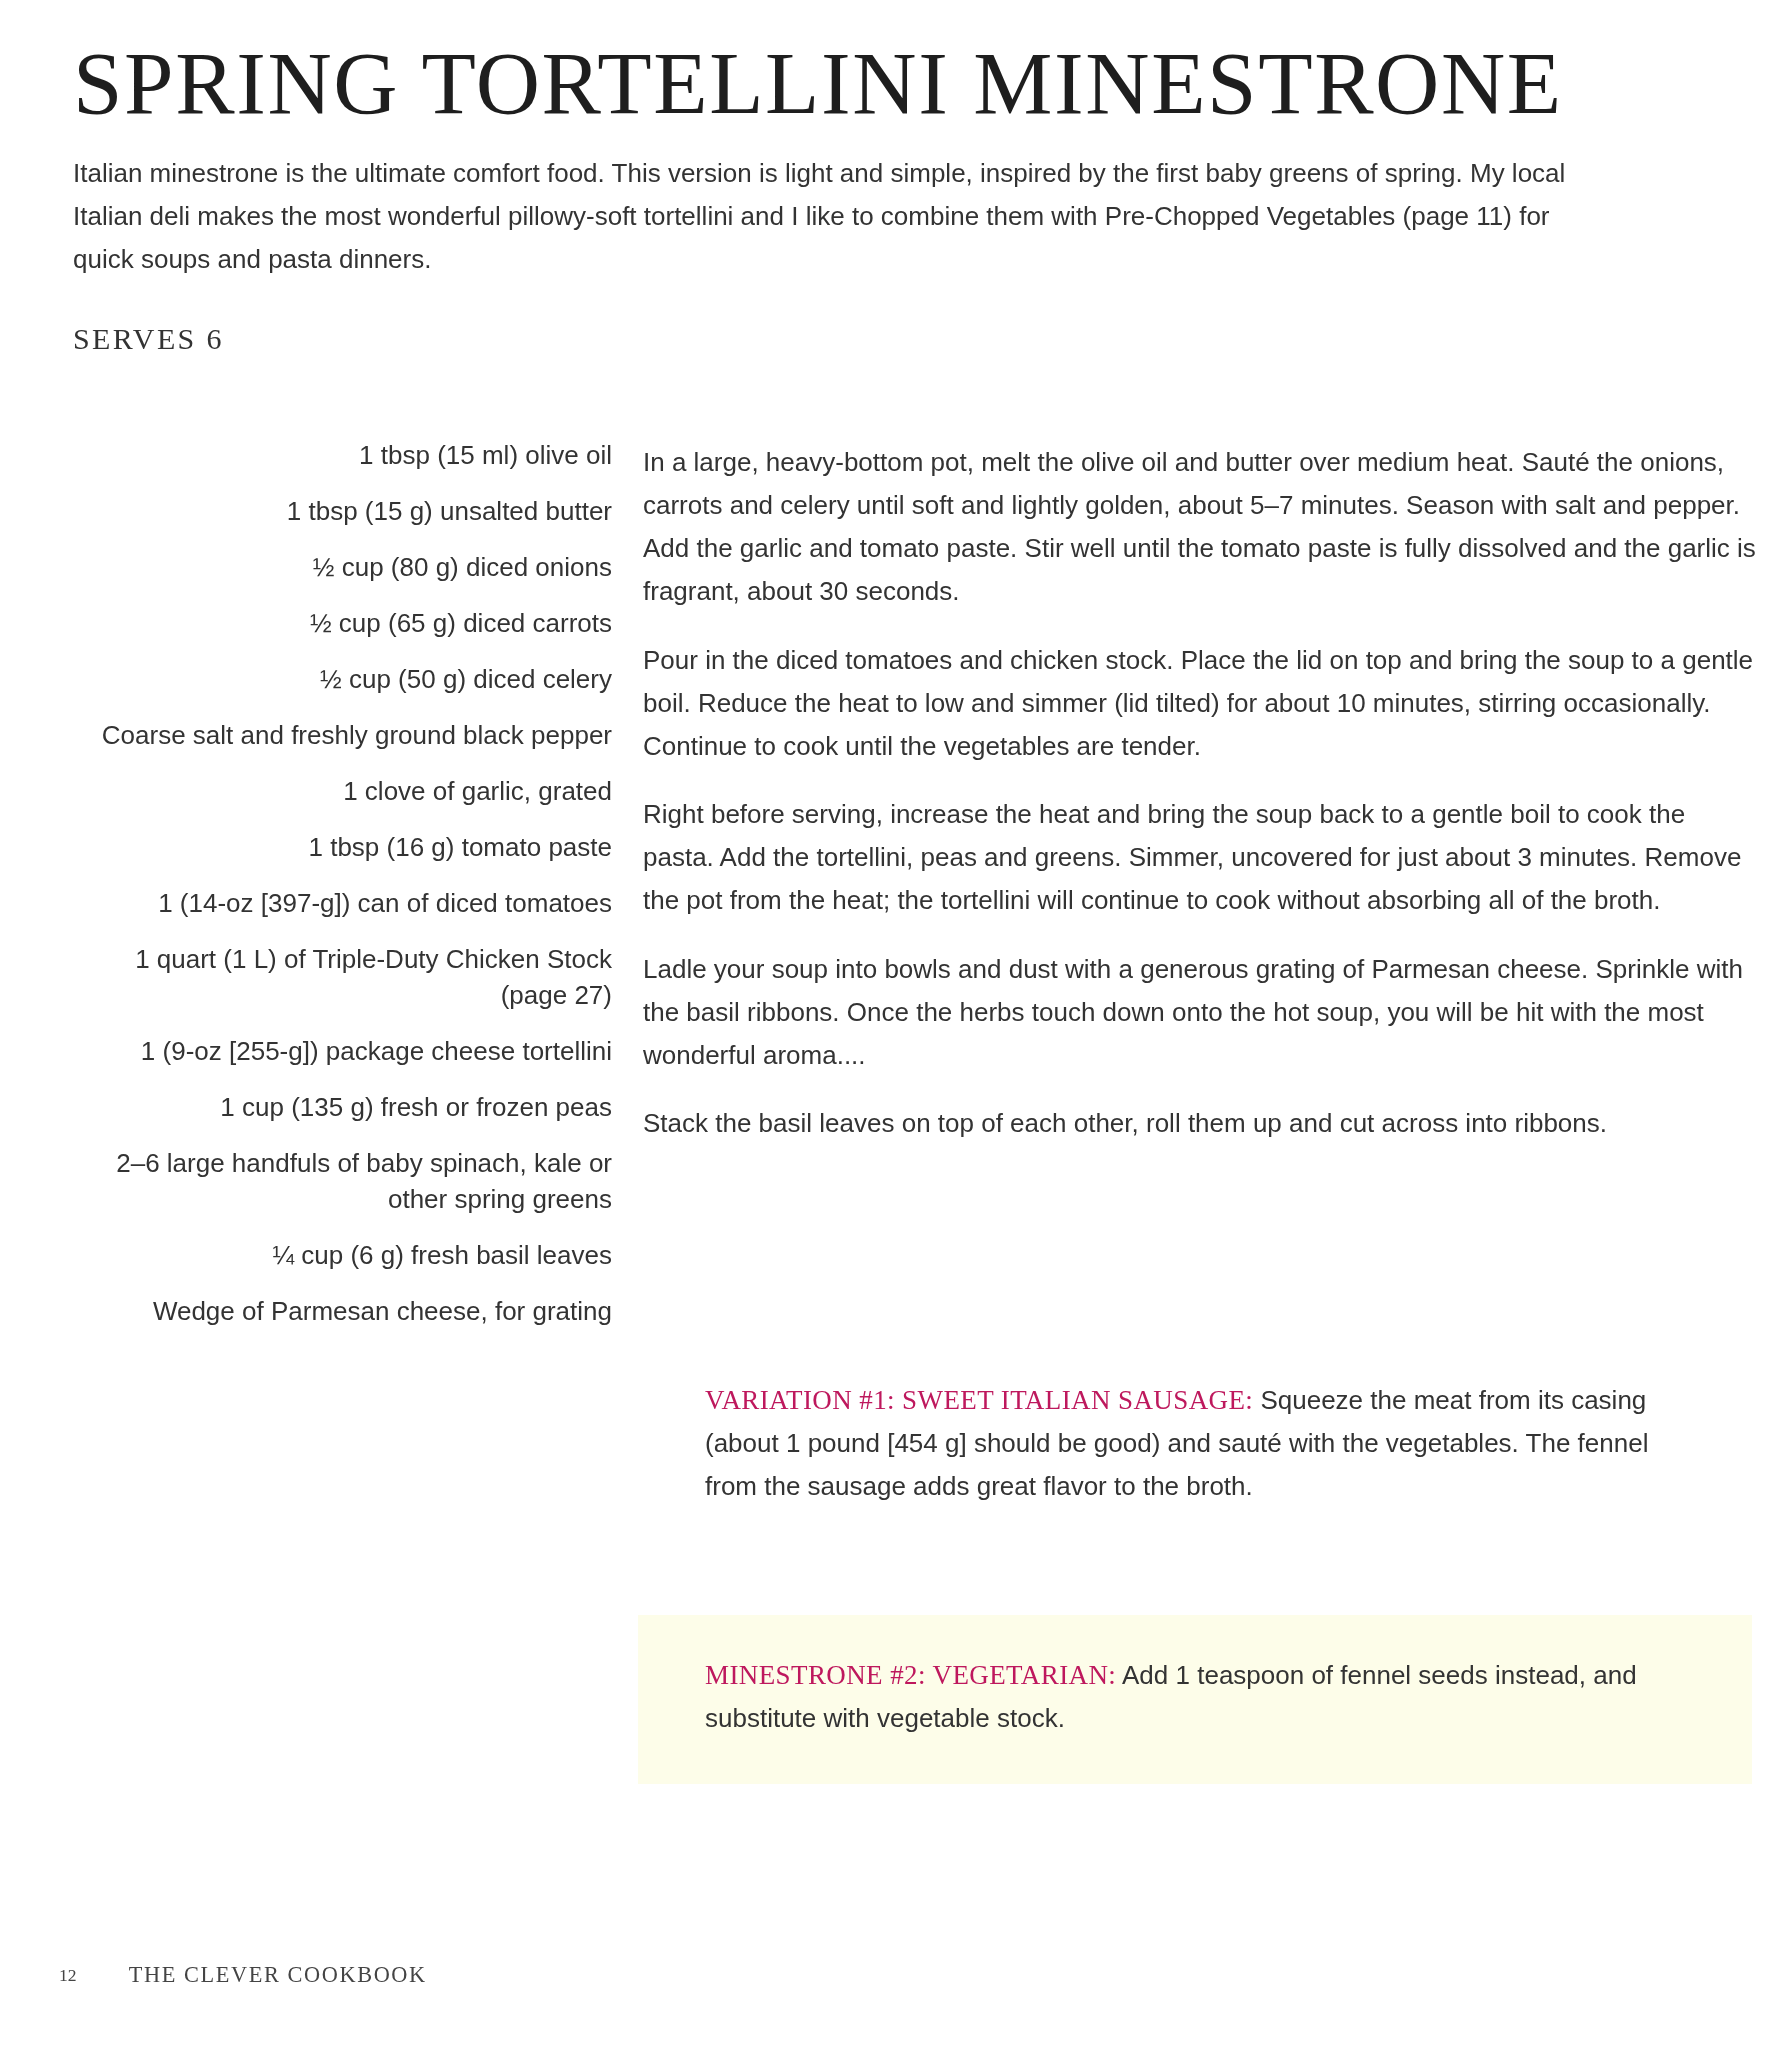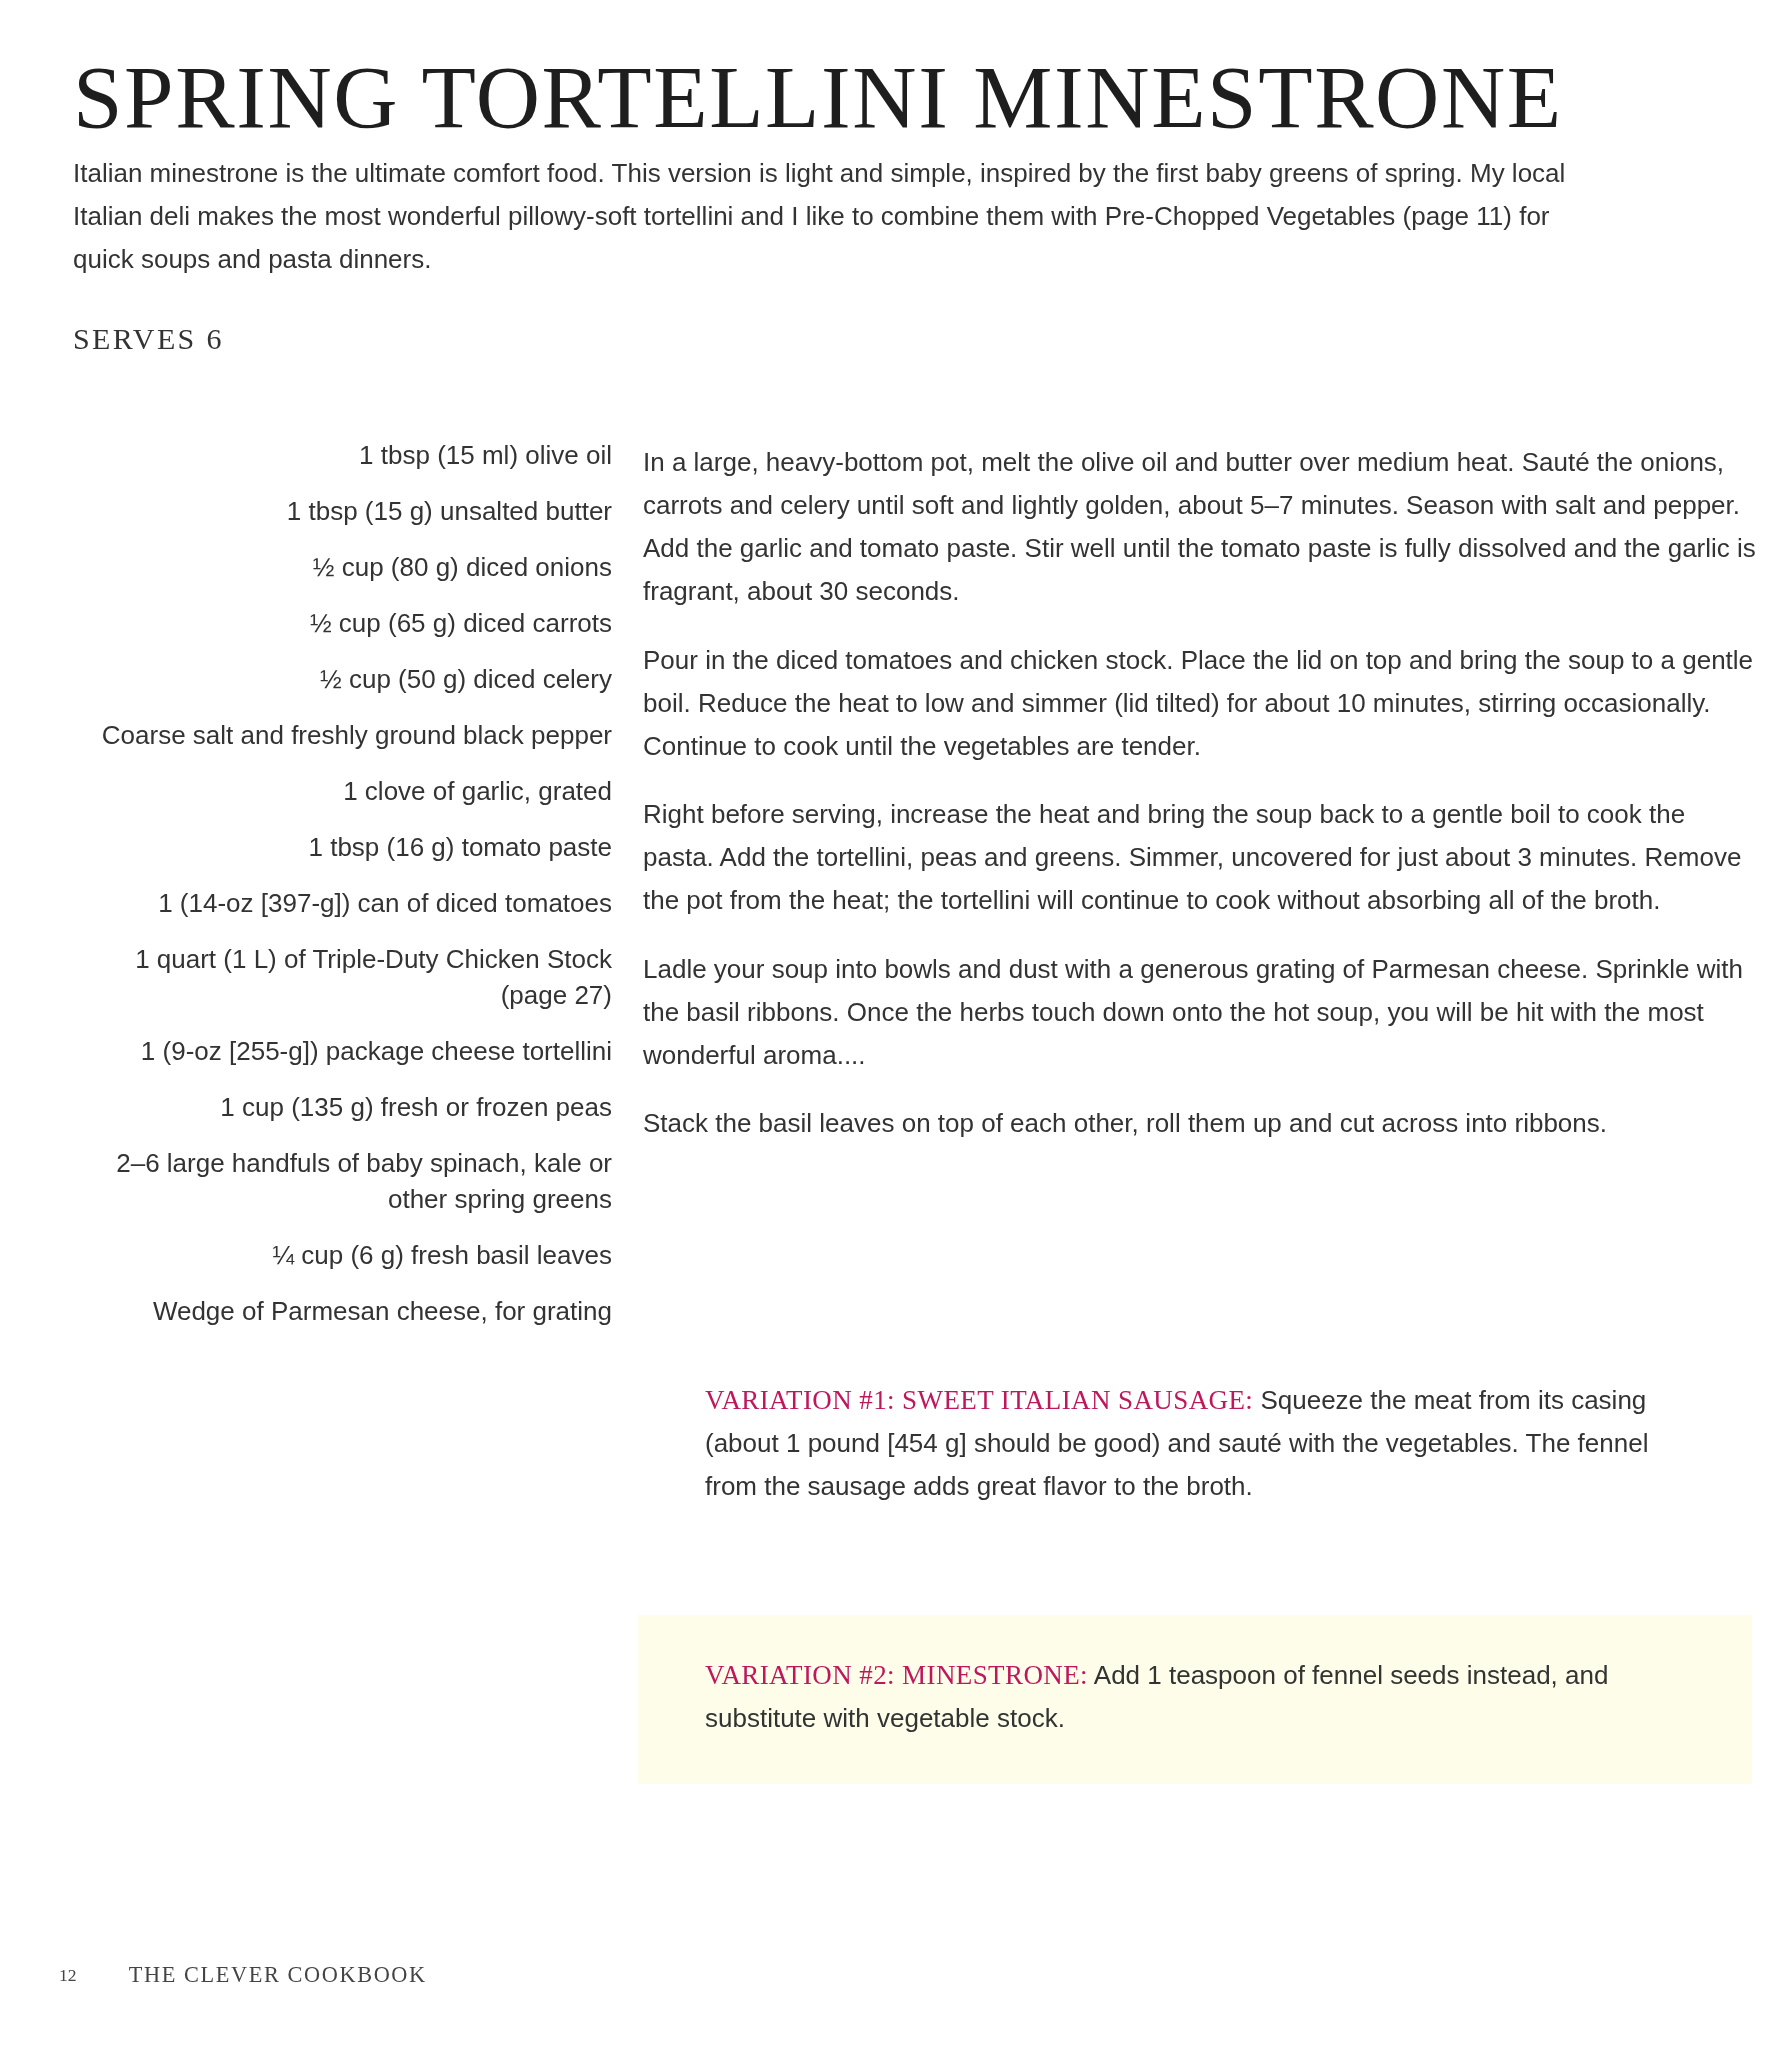--- a/index.html
+++ b/index.html
@@ -2,21 +2,21 @@
 <html style="font-size:12.8px"><head>
 <meta charset="utf-8">
 <style>
   html, body { margin: 0; padding: 0; background: #ffffff; }
   body {
     width: 1787px; height: 2048px; position: relative; overflow: hidden;
     color: #2a2a2a;
     font-family: "Liberation Sans", "DejaVu Sans", sans-serif;
   }
   .title {
-    position: absolute; left: 73px; top: 46px;
+    position: absolute; left: 73px; top: 32px;
     font-family: "Liberation Serif", "DejaVu Serif", serif;
     font-size: 89px; letter-spacing: 1.6px; color: #1e1e1e;
     white-space: nowrap; margin: 0; font-weight: normal;
   }
   .intro {
     position: absolute; left: 73px; top: 152px; width: 1516px;
     font-size: 26px; line-height: 43px; color: #333; margin: 0;
   }
   .serves {
     position: absolute; left: 73px; top: 322px;
@@ -88,19 +88,19 @@
   <p>In a large, heavy-bottom pot, melt the olive oil and butter over medium heat. Sauté the onions, carrots and celery until soft and lightly golden, about 5–7 minutes. Season with salt and pepper. Add the garlic and tomato paste. Stir well until the tomato paste is fully dissolved and the garlic is fragrant, about 30 seconds.</p>
   <p>Pour in the diced tomatoes and chicken stock. Place the lid on top and bring the soup to a gentle boil. Reduce the heat to low and simmer (lid tilted) for about 10 minutes, stirring occasionally. Continue to cook until the vegetables are tender.</p>
   <p>Right before serving, increase the heat and bring the soup back to a gentle boil to cook the pasta. Add the tortellini, peas and greens. Simmer, uncovered for just about 3 minutes. Remove the pot from the heat; the tortellini will continue to cook without absorbing all of the broth.</p>
   <p>Ladle your soup into bowls and dust with a generous grating of Parmesan cheese. Sprinkle with the basil ribbons. Once the herbs touch down onto the hot soup, you will be hit with the most wonderful aroma....</p>
   <p>Stack the basil leaves on top of each other, roll them up and cut across into ribbons.</p>
 </div>
 
 <p class="variation v1"><span class="vlabel">VARIATION #1: SWEET ITALIAN SAUSAGE:</span><span> Squeeze the meat from its casing (about 1 pound [454 g] should be good) and sauté with the vegetables. The fennel from the sausage adds great flavor to the broth.</span></p>
 
 <div class="v2box"></div>
-<p class="variation v2"><span class="vlabel">VARIATION #2: MINESTRONE:</span><span> Add 1 teaspoon of fennel seeds instead, and substitute with vegetable stock.</span></p>
+<p class="variation v2"><span class="vlabel">MINESTRONE #2: VEGETARIAN:</span><span> Add 1 teaspoon of fennel seeds instead, and substitute with vegetable stock.</span></p>
 
 <div class="footer">
   <span class="pagenum">12</span>
   <span class="booktitle">THE CLEVER COOKBOOK</span>
 </div>
 
 
 </body></html>

